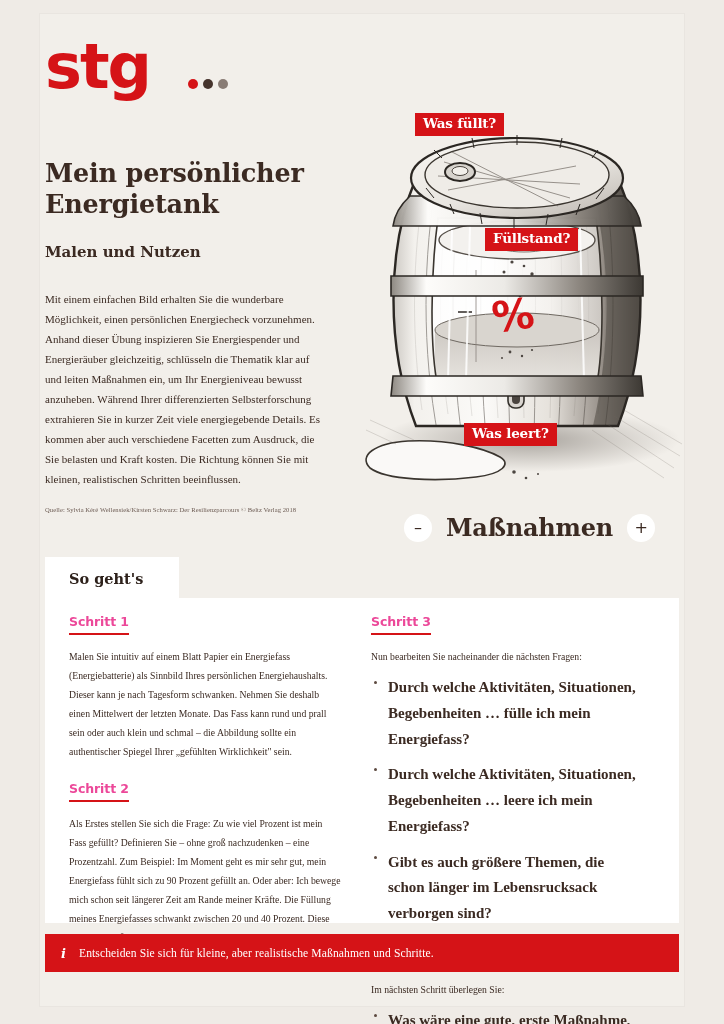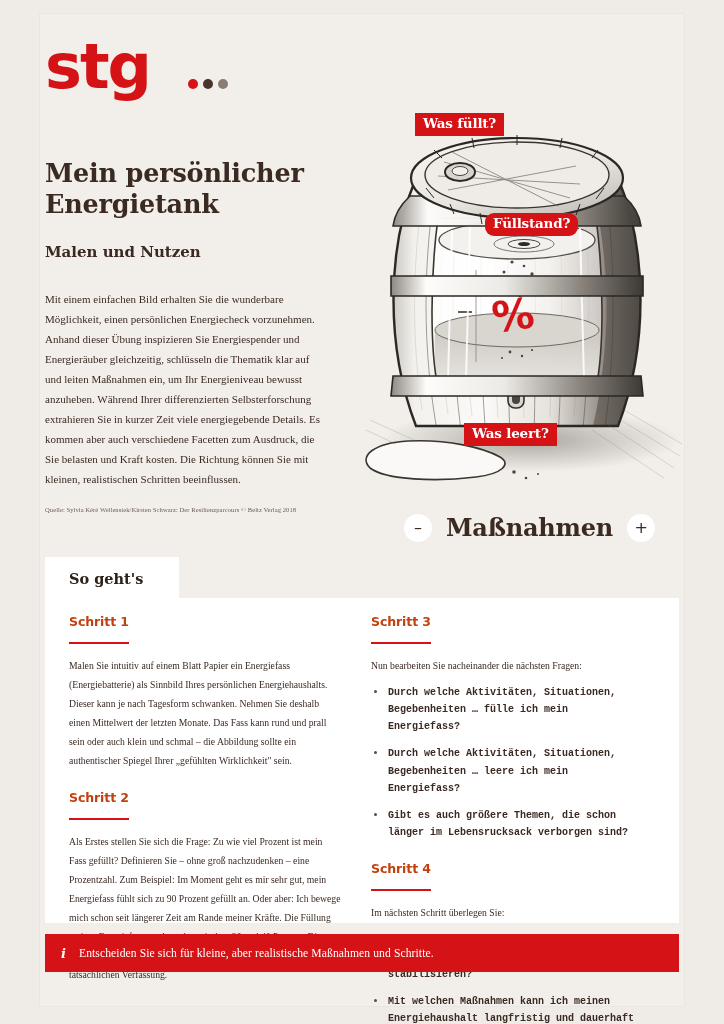--- a/index.html
+++ b/index.html
@@ -125,21 +125,21 @@
     color: #ffffff;
     font-family: "DejaVu Serif", serif;
     font-weight: bold;
     font-size: 13.5px;
     letter-spacing: -0.2px;
     padding: 3px 8px 4px 8px;
     white-space: nowrap;
     line-height: 1.15;
   }
   #label-fuellt { left: 63px; top: 13px; }
-  #label-fuellstand { left: 133px; top: 113px; border-radius: 9px; }
+  #label-fuellstand { left: 133px; top: 128px; }
   #label-leert { left: 112px; top: 323px; }
   #pct-sign {
     position: absolute;
     left: 140px;
     top: 195px;
     font-family: "DejaVu Sans", sans-serif;
     font-weight: bold;
     font-size: 42px;
     color: #d51317;
     line-height: 1;
@@ -210,22 +210,22 @@
     top: 14px;
     width: 272px;
   }
   #col-left  { left: 24px; }
   #col-right { left: 326px; }
 
   .step-head {
     font-family: "DejaVu Sans", sans-serif;
     font-weight: bold;
     font-size: 12.5px;
-    color: #c2410c;
-    padding-bottom: 13px;
+    color: #ec4899;
+    padding-bottom: 4px;
     border-bottom: 2.2px solid #d51317;
     display: inline-block;
     margin-bottom: 13px;
     letter-spacing: -0.1px;
   }
   .step-body {
     font-family: "Liberation Serif", serif;
     font-size: 9.7px;
     line-height: 1.95;
     color: #3b2a22;
@@ -240,23 +240,23 @@
   }
   ul.q-list {
     list-style: none;
     margin: 0;
     padding: 0;
   }
   ul.q-list li {
     position: relative;
     padding-left: 17px;
     margin-bottom: 10px;
-    font-family: Liberation Mono, monospace;
-    font-weight: bold;
-    font-size: 10px;
+    font-family: Liberation Serif, serif;
+    font-weight: bold;
+    font-size: 15px;
     line-height: 1.72;
     color: #3b2a22;
   }
   ul.q-list li::before {
     content: "";
     position: absolute;
     left: 3px;
     top: 6px;
     width: 3px;
     height: 3px;

